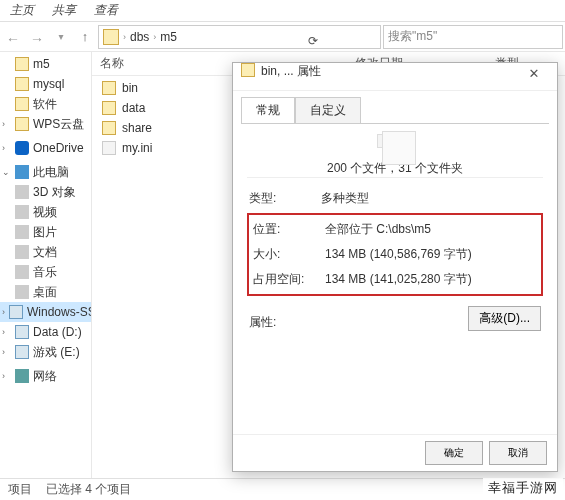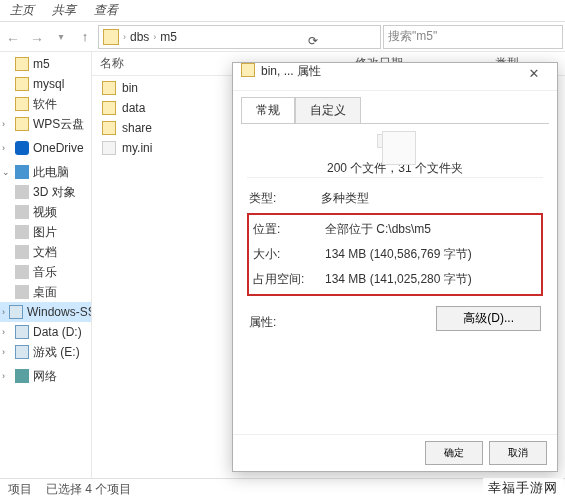--- a/index.html
+++ b/index.html
@@ -227,21 +227,21 @@
     display: flex; align-items: center; gap: 4px;
     margin-left: 0;
   }
   .cbox-sq {
     width: 13px; height: 13px;
     border: 1px solid #888; background: #fff;
   }
   .attr-col { display: flex; flex-direction: column; gap: 6px; }
   .adv-btn {
     margin-left: auto;
-    padding: 3px 26px;
+    padding: 3px 10px;
     border: 1px solid #aaa;
     background: #f2f2f2;
     font-size: 12px;
   }
   .dlg-buttons {
     display: flex;
     justify-content: flex-end;
     gap: 6px;
     padding: 6px 10px;
     border-top: 1px solid #eee;

